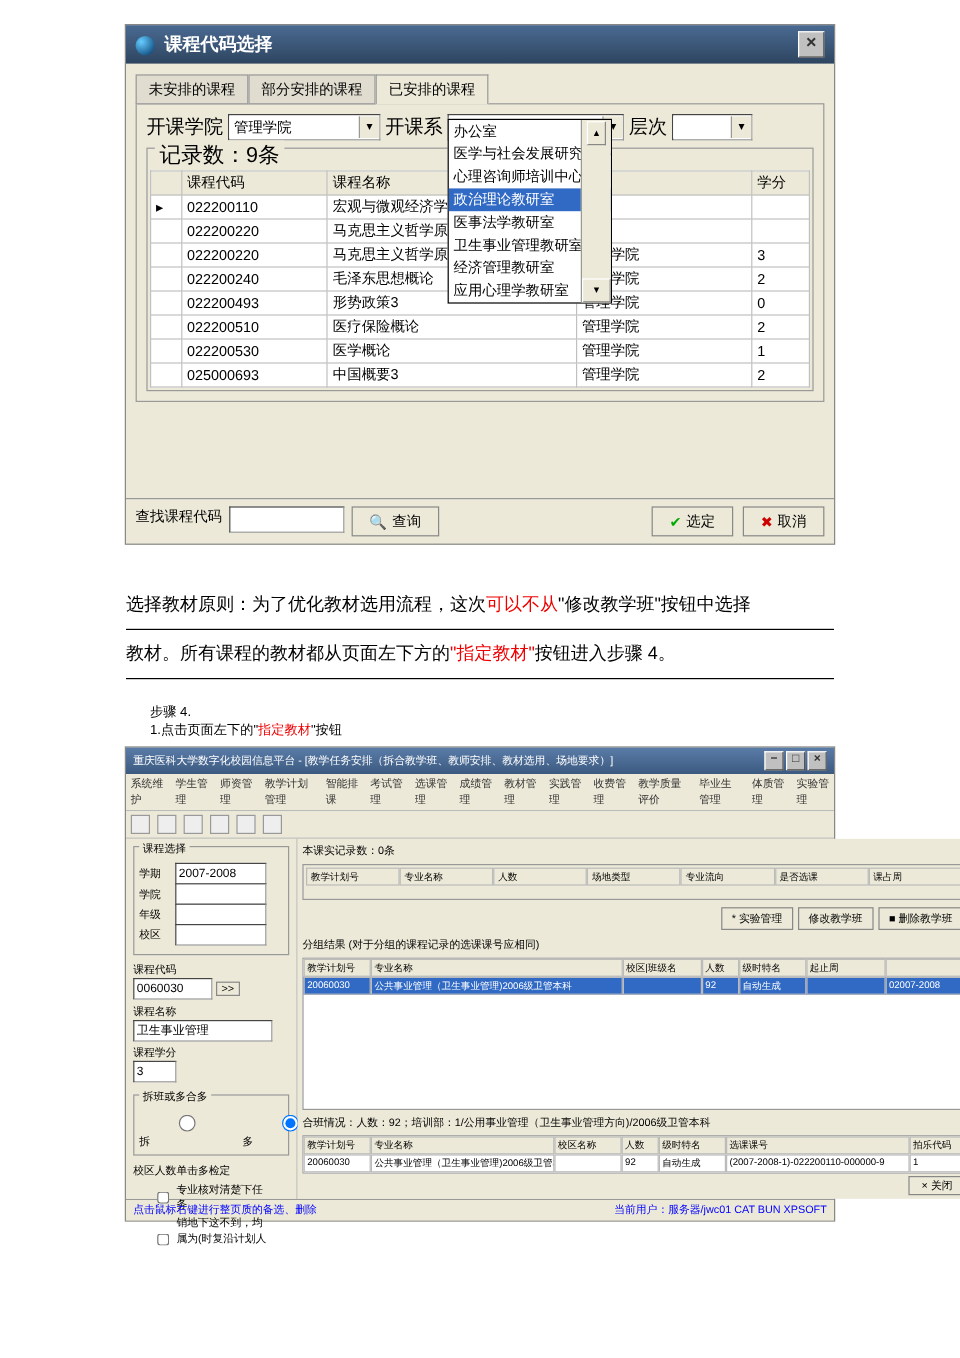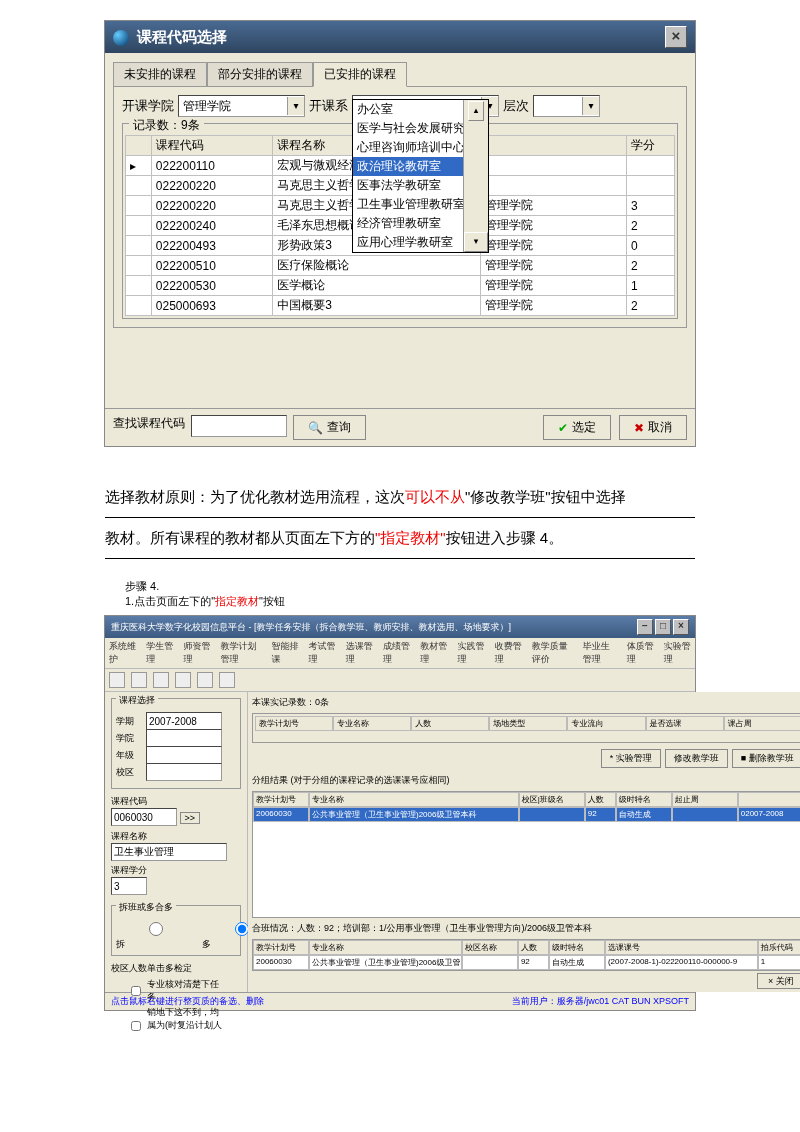--- a/index.html
+++ b/index.html
@@ -7,26 +7,26 @@
 .win1{width:590px;margin:0 auto 30px;border:1px solid #888;background:#ece9d8}
 .titlebar{background:linear-gradient(#4a6a92,#2e4560);color:#fff;padding:5px 8px;display:flex;align-items:center;justify-content:space-between;font-size:15px;font-weight:bold}
 .titlebar .globe{width:16px;height:16px;border-radius:50%;background:radial-gradient(circle at 30% 30%,#6cf,#036);margin-right:8px;display:inline-block;vertical-align:middle}
 .closebtn{width:20px;height:20px;background:#c0c0c0;border:1px solid #fff;border-right-color:#555;border-bottom-color:#555;text-align:center;line-height:18px;color:#333;font-weight:bold;cursor:pointer}
 .tabs{padding:8px 8px 0;display:flex;gap:0}
 .tab{padding:3px 10px;border:1px solid #999;background:#ece9d8;position:relative;top:1px;cursor:pointer}
 .tab.active{border-bottom:1px solid #ece9d8;background:#ece9d8;z-index:2}
 .tab:not(.active){background:#e0ddd0}
 .panel{border:1px solid #999;margin:0 8px 8px;padding:8px;background:#ece9d8}
 .row{display:flex;align-items:center;gap:4px;margin-bottom:6px}
-.droplbl{font-size:13px}
+.droplbl{font-size:16px}
 .dropbox{display:flex;align-items:center;border:1px inset #999;background:#fff;height:20px}
 .dropbox input{border:0;outline:0;padding:0 4px;font-size:12px;height:18px}
 .dropbox .arrow{width:16px;height:18px;background:#ece9d8;border-left:1px solid #999;text-align:center;line-height:18px;cursor:pointer;font-size:10px}
 .recordbox{border:1px solid #999;padding:2px}
-.reclabel{font-size:12px;background:#ece9d8;position:relative;top:-9px;left:4px;padding:0 4px;display:inline-block}
+.reclabel{font-size:18px;background:#ece9d8;position:relative;top:-9px;left:4px;padding:0 4px;display:inline-block}
 .grid{width:100%;border-collapse:collapse;background:#fff;margin-top:-8px}
 .grid th,.grid td{border:1px solid #c0c0c0;padding:1px 4px;font-size:12px;text-align:left;font-weight:normal;height:16px}
 .grid th{background:#ece9d8}
 .rowptr{width:12px;text-align:center}
 .poprel{position:relative}
 .dropdown-list{position:absolute;top:4px;left:0;width:135px;background:#fff;border:1px solid #000;z-index:10;font-size:12px}
 .dropdown-list div{padding:1px 4px;white-space:nowrap;overflow:hidden}
 .dropdown-list .sel{background:#316ac5;color:#fff}
 .scrollbar{position:absolute;right:0;top:0;bottom:0;width:16px;background:#ece9d8;border-left:1px solid #999}
 .scrollbar .up,.scrollbar .down{height:16px;background:#ece9d8;border:1px solid #fff;border-right-color:#888;border-bottom-color:#888;font-size:9px;text-align:center;line-height:14px}

